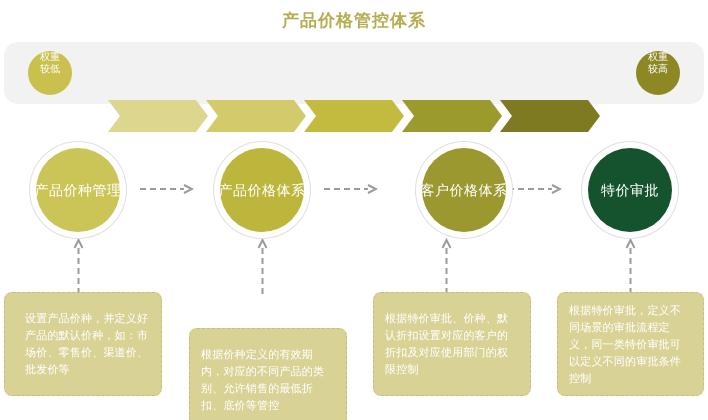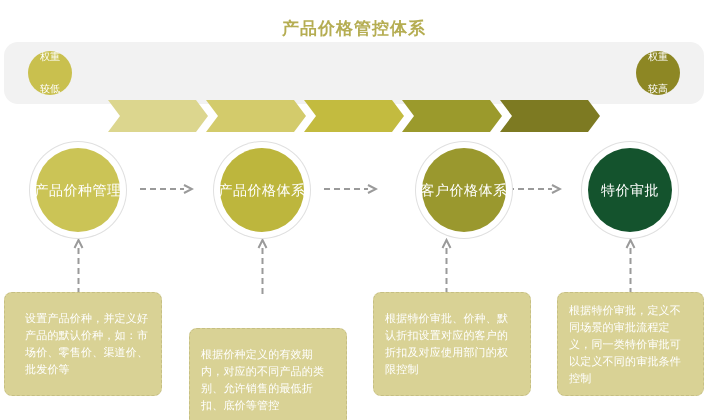--- a/index.html
+++ b/index.html
@@ -17,21 +17,21 @@
 
   #diagram {
     position: relative;
     width: 708px;
     height: 420px;
   }
 
   
   .title {
     position: absolute;
-    top: 16px;
+    top: 8px;
     left: 0;
     width: 708px;
     text-align: center;
     font-size: 17px;
     font-weight: bold;
     color: #b5ad52;
     letter-spacing: 1px;
     line-height: 24px;
   }
 
@@ -49,21 +49,21 @@
 
   .weight-badge {
     position: absolute;
     top: 9px;
     width: 44px;
     height: 44px;
     border-radius: 50%;
     display: flex;
     flex-direction: column;
     align-items: center;
-    justify-content: space-between;
+    justify-content: flex-start;
     color: #ffffff;
     font-size: 10px;
     line-height: 12px;
     text-align: center;
   }
   .weight-badge span { display: block; }
   .badge-low  { left: 24px;  background: #c9c04e; }
   .badge-high { right: 24px; background: #8d8724; }
 
   

